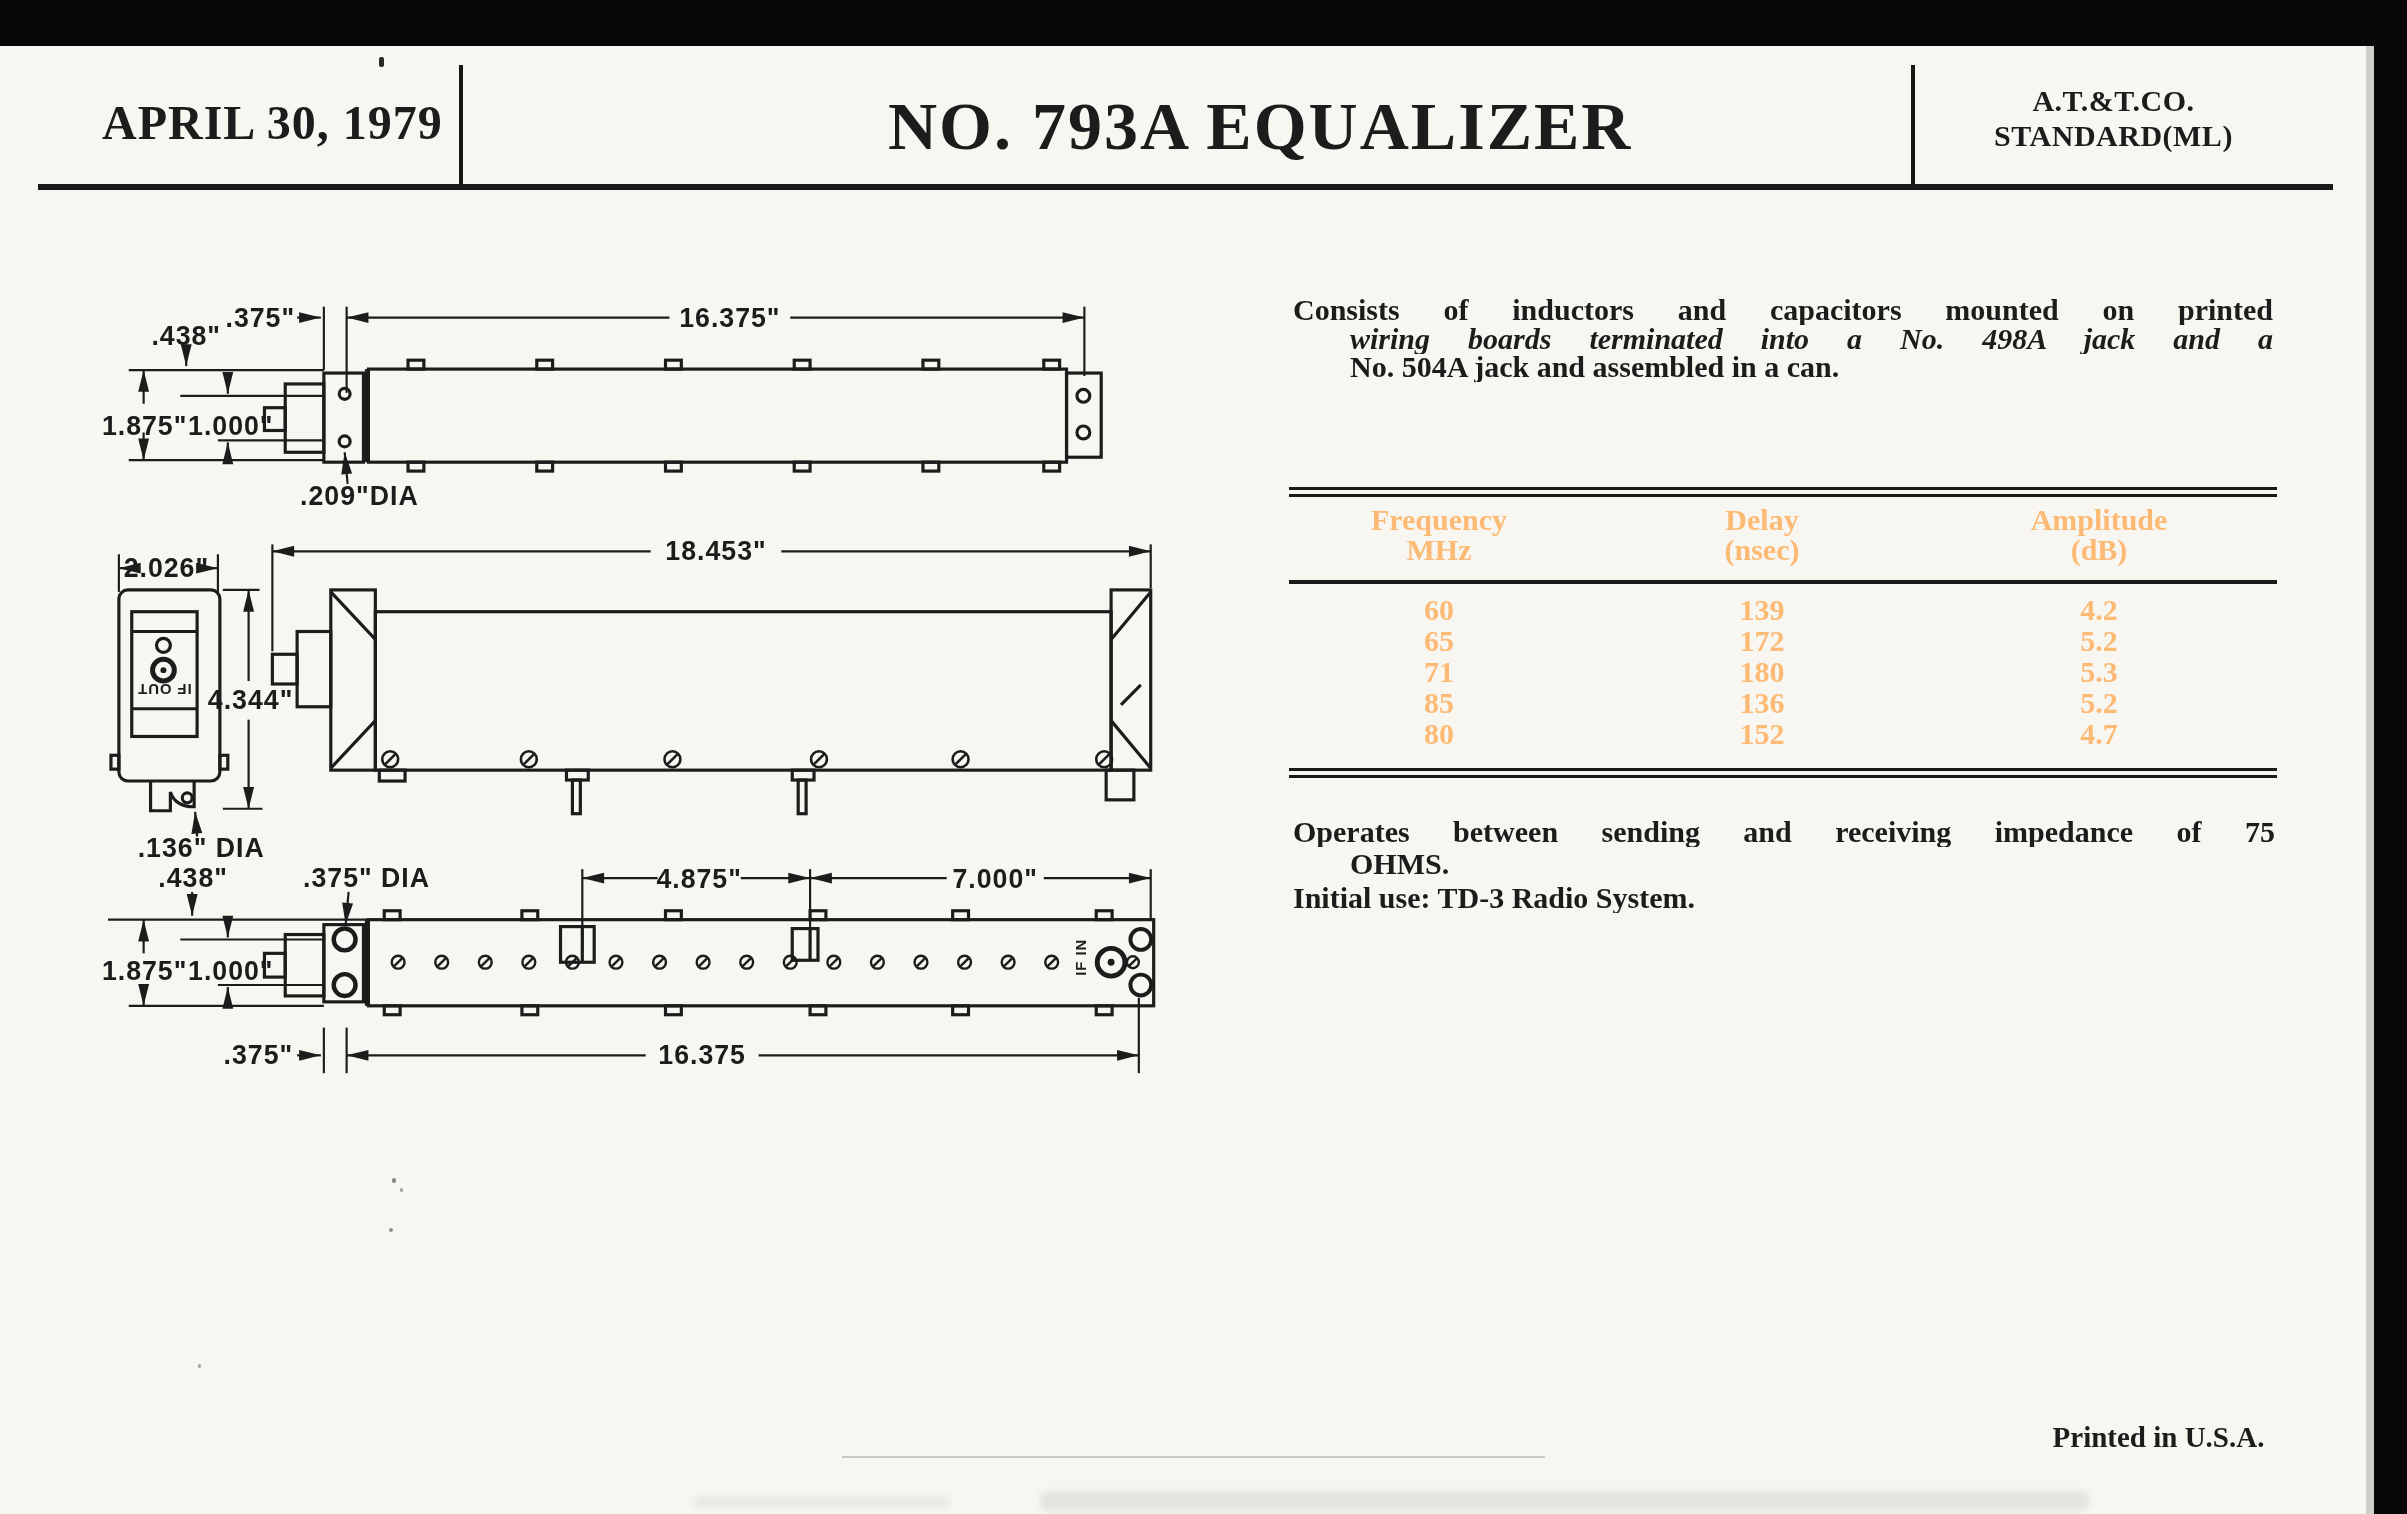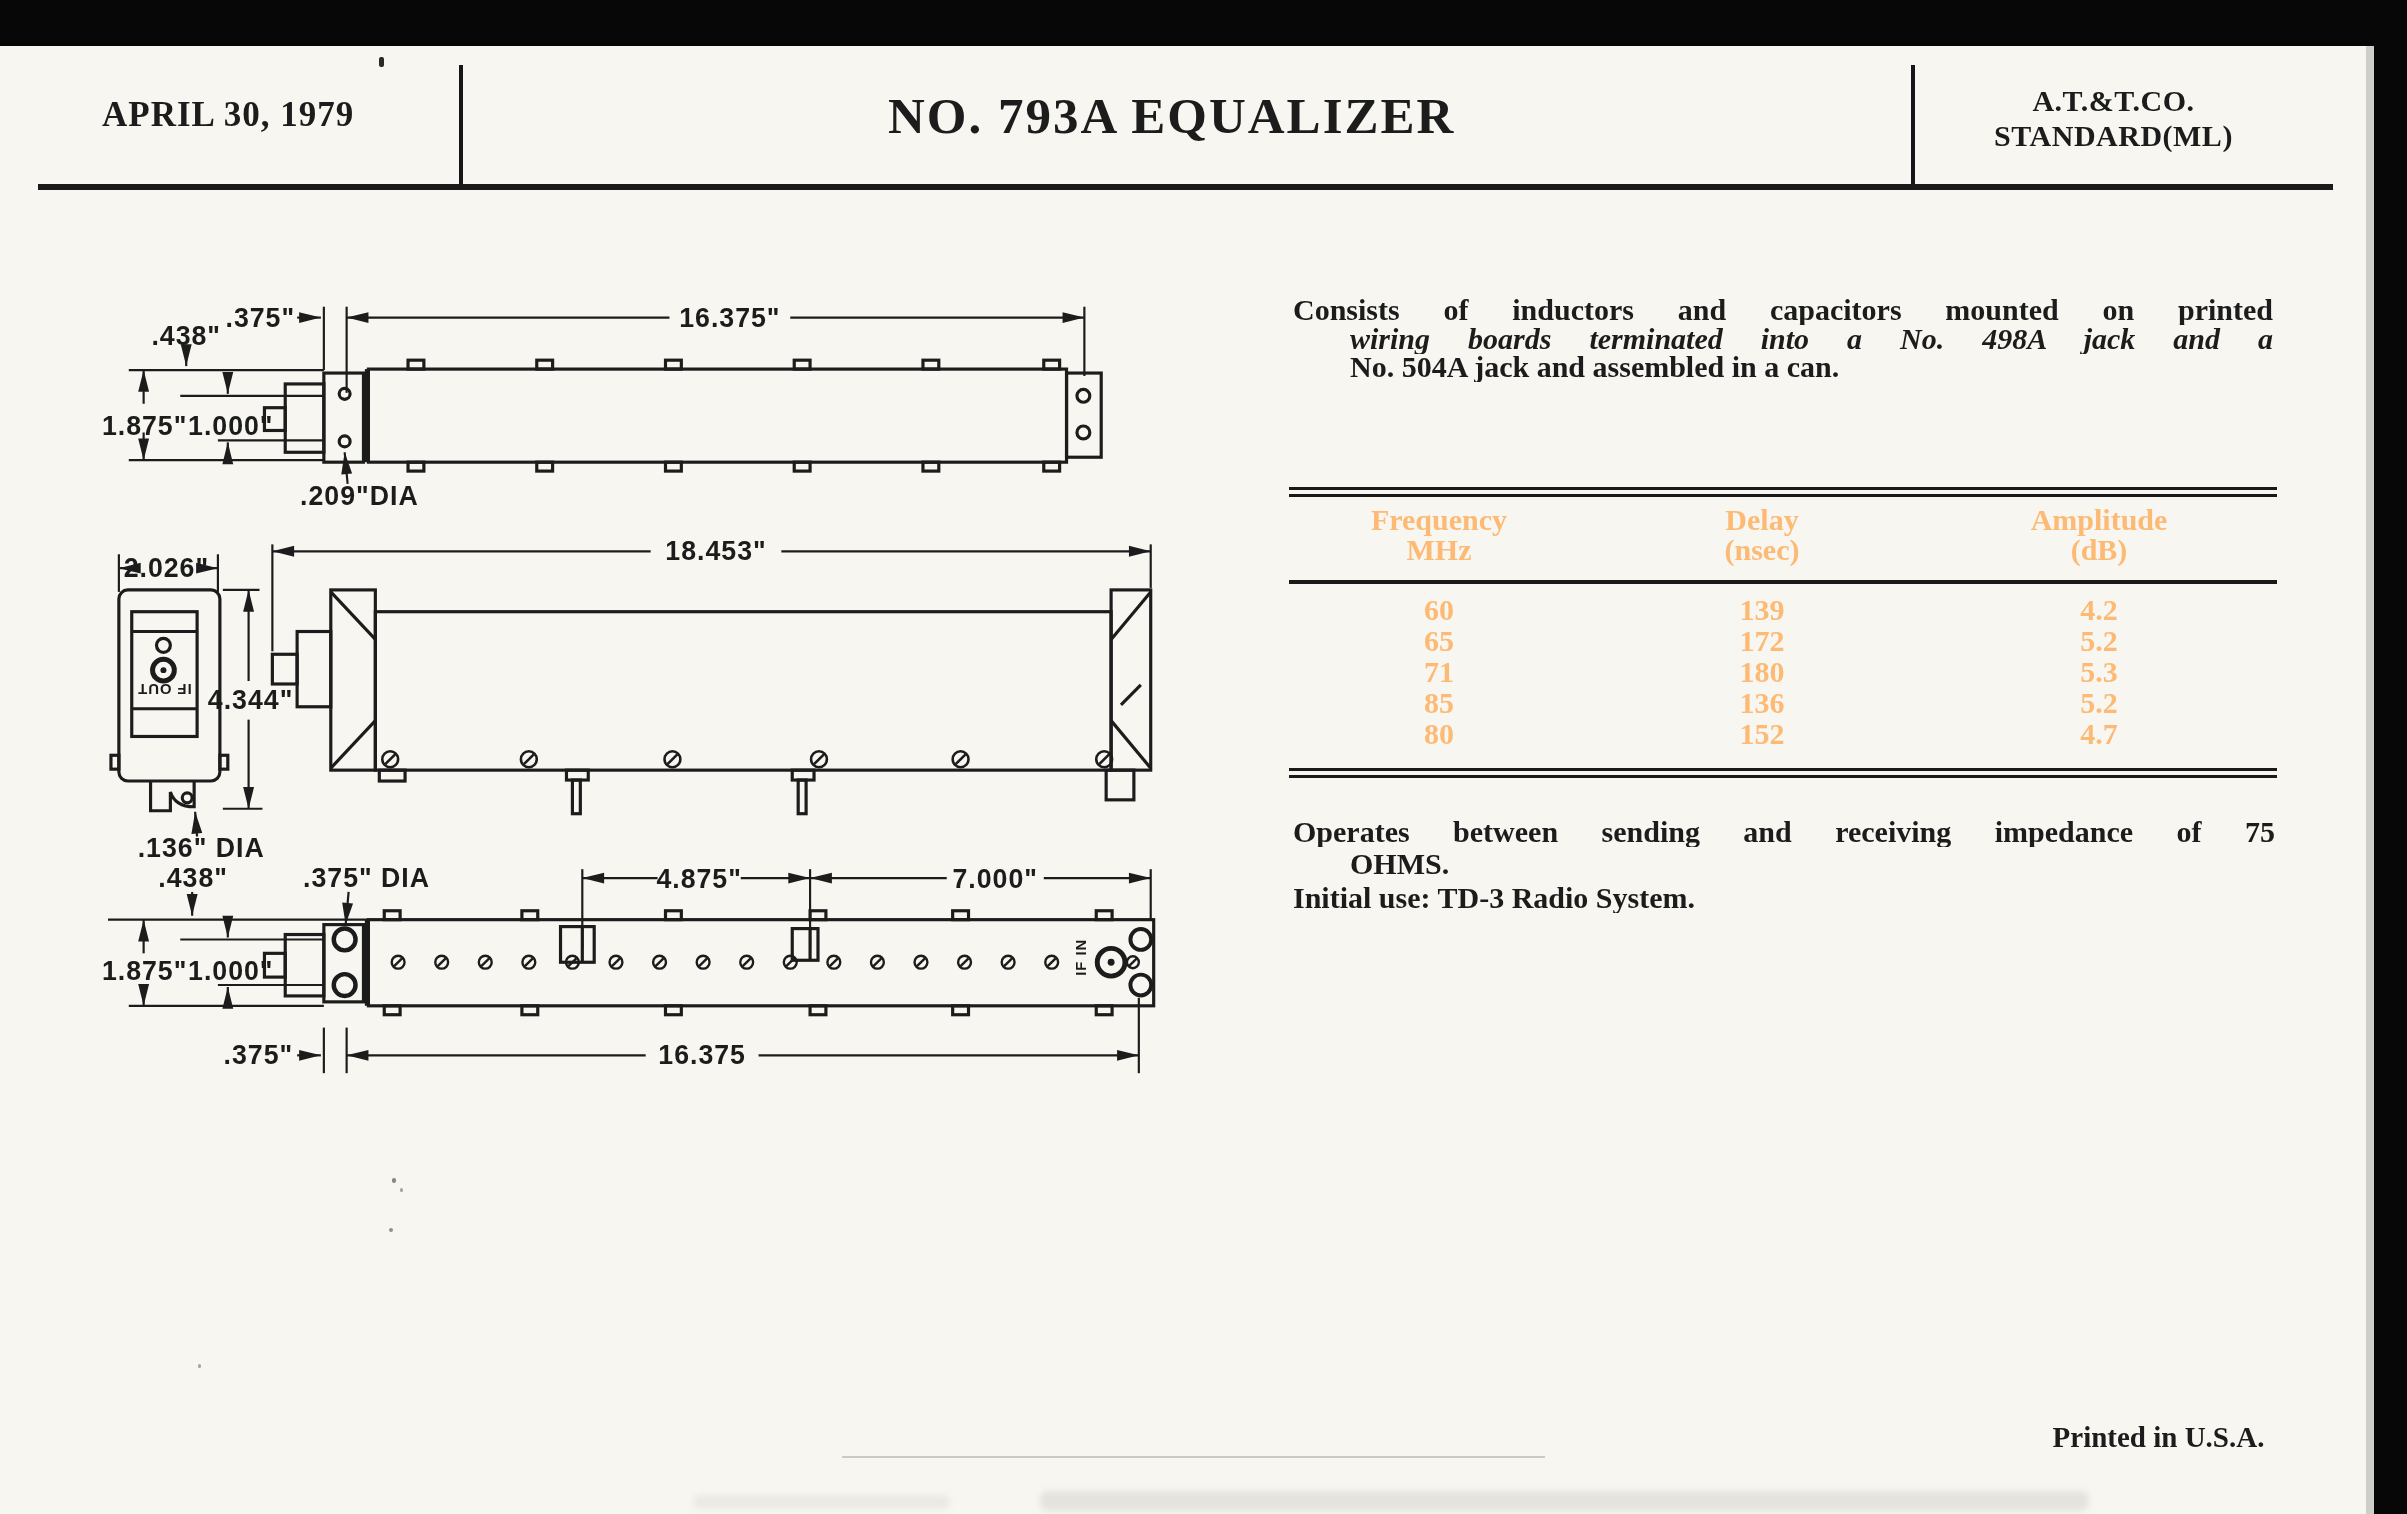--- a/index.html
+++ b/index.html
@@ -3,22 +3,22 @@
 <meta charset="utf-8">
 <style>
   * { margin:0; padding:0; box-sizing:border-box; }
   html,body { width:2408px; height:1515px; }
   body { background:#070707; font-family:"Liberation Serif","DejaVu Serif",serif; }
   #root { position:absolute; left:0; top:0; width:2408px; height:1515px; overflow:hidden; }
   .page { position:absolute; left:0; top:46px; width:2408px; height:1469px; background:#f7f6f1; }
   .t { position:absolute; color:#1c1c1c; white-space:nowrap; }
   .vline { position:absolute; width:4px; background:#161616; }
   .hrule { position:absolute; background:#1a1a1a; }
-  .date { left:102px; top:95px; font-size:35px; font-weight:bold; letter-spacing:1px; }
-  .title { left:888px; top:87px; width:594px; font-size:51px; font-weight:bold; letter-spacing:2px; }
+  .date { left:102px; top:95px; font-size:48px; font-weight:bold; letter-spacing:1px; }
+  .title { left:888px; top:87px; width:594px; text-align:center; font-size:68px; font-weight:bold; letter-spacing:2px; }
   .org { left:1955px; top:83px; width:317px; text-align:center; font-size:30px; font-weight:bold; line-height:35px; letter-spacing:0.5px; }
   .bl { position:absolute; height:31px; font:bold 30px/31px "Liberation Serif","DejaVu Serif",serif; color:#1c1c1c; white-space:normal; overflow:hidden; }
   .j { text-align:justify; text-align-last:justify; }
   .table-wrap { position:absolute; left:1289px; top:483px; width:988px; height:307px; }
   .table-wrap .col { position:absolute; width:198px; text-align:center; color:#fdba74; font-weight:bold; font-size:30px; }
   .hdr { top:22px; line-height:30px; }
   .vals { top:111px; line-height:31px; }
   .footer { font-size:29px; font-weight:bold; }
   .speck { position:absolute; background:#2a2a2a; border-radius:2px; }
   .faintline { position:absolute; background:#cac9c4; }

